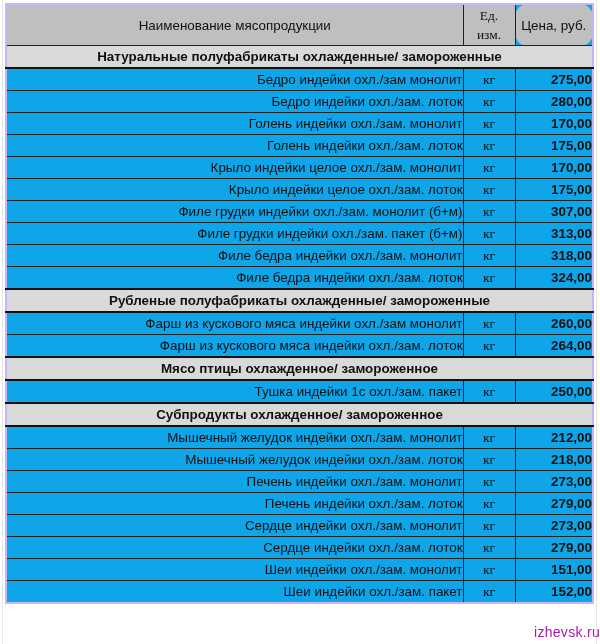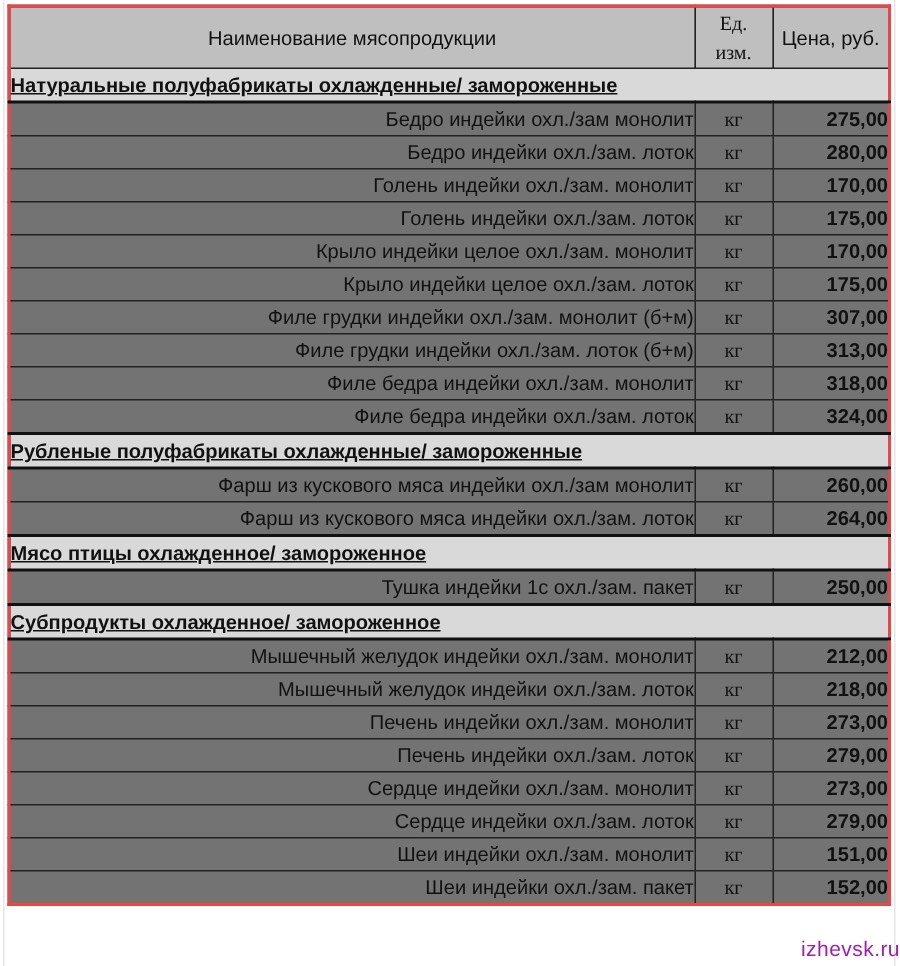--- a/index.html
+++ b/index.html
@@ -26,23 +26,23 @@
       width: 1px;
       background: #e6e6e6;
     }
     table.price {
       position: absolute;
       left: 5px;
       top: 3px;
       width: 587px;
       border-collapse: collapse;
       table-layout: fixed;
-      border: 2px solid #ef4444;
+      border: 2px solid #c4b5fd;
       font-size: 13.4px;
-      background: #737373;
+      background: #0ea5e9;
     }
     table.price col.c-name { width: 457px; }
     table.price col.c-unit { width: 52px; }
     table.price col.c-price { width: 78px; }
     table.price td, table.price th {
       border: 1px solid #222;
       padding: 0;
       height: 21px;
       line-height: 21px;
       white-space: nowrap;
@@ -50,29 +50,28 @@
     }
     thead th {
       background: #bfbfbf;
       font-weight: normal;
       text-align: center;
       height: 42px;
       line-height: 17px;
       border-bottom: 2px solid #111;
     }
     thead th.h-unit { padding-top: 1px; font-family: Liberation Serif, serif; }
-    thead th.h-price { text-align: center; }
+    thead th.h-price { text-align: center; border-radius: 13px; }
     tr.section td {
       background: #d9d9d9;
       font-weight: bold;
-      text-align: left;
+      text-align: center;
       border-top: 2px solid #111;
       border-bottom: 2px solid #111;
       font-size: 13.4px;
-      text-decoration: underline;
     }
     tr.section.first td { border-top: 1px solid #222; }
     td.name { padding-left: 3px; text-align: right; }
     td.unit { text-align: center; font-family: Liberation Serif, serif; }
     td.price-val { text-align: right; padding-right: 17px; font-weight: bold; }
     .watermark {
       position: absolute;
       left: 0; right: 0;
       top: 624px;
       text-align: right;
@@ -135,21 +134,21 @@
         <td class="name">Крыло индейки целое охл./зам. лоток</td>
         <td class="unit">кг</td>
         <td class="price-val">175,00</td>
       </tr>
       <tr>
         <td class="name">Филе грудки индейки охл./зам. монолит (б+м)</td>
         <td class="unit">кг</td>
         <td class="price-val">307,00</td>
       </tr>
       <tr>
-        <td class="name">Филе грудки индейки охл./зам. лоток (б+м)</td>
+        <td class="name">Филе грудки индейки охл./зам. пакет (б+м)</td>
         <td class="unit">кг</td>
         <td class="price-val">313,00</td>
       </tr>
       <tr>
         <td class="name">Филе бедра индейки охл./зам. монолит</td>
         <td class="unit">кг</td>
         <td class="price-val">318,00</td>
       </tr>
       <tr>
         <td class="name">Филе бедра индейки охл./зам. лоток</td>

